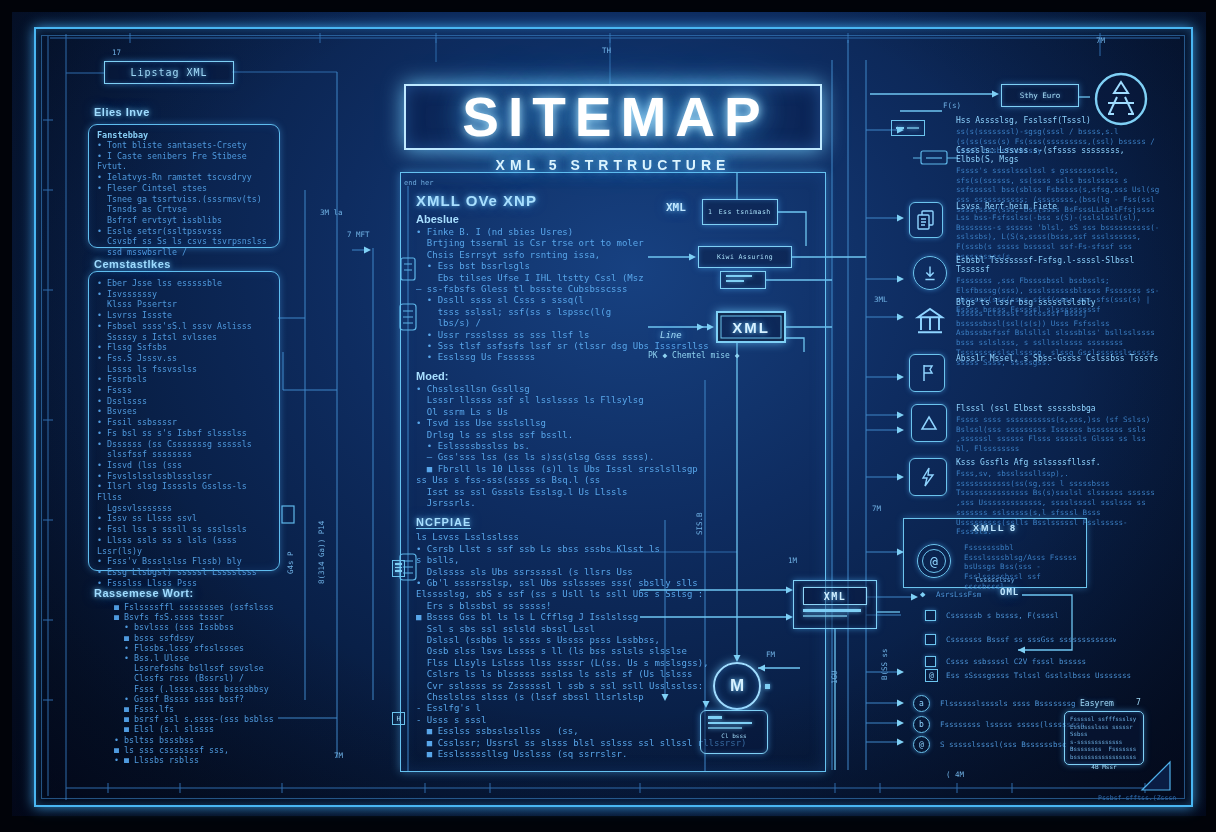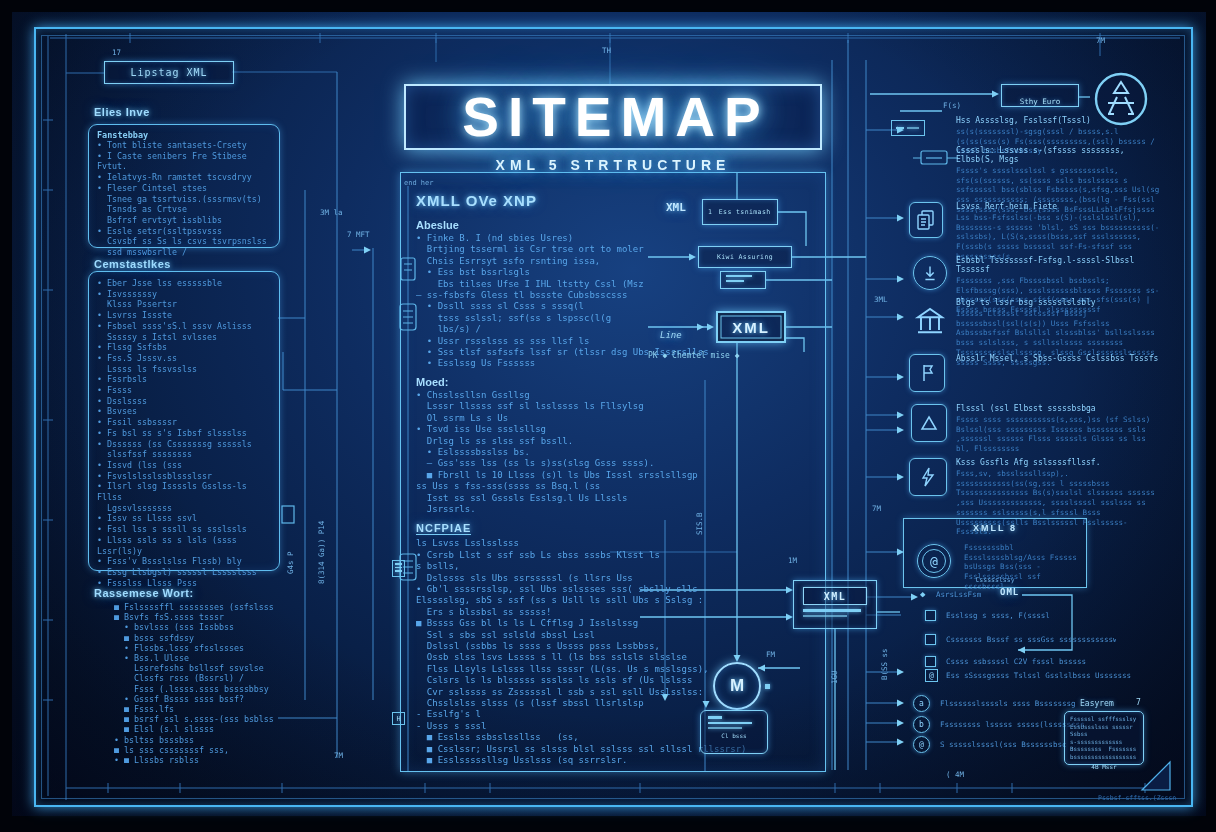--- a/index.html
+++ b/index.html
@@ -210,21 +210,21 @@
   • Gsssf Bssss ssss bssf?
   ■ Fsss.lfs
   ■ bsrsf ssl s.ssss-(sss bsblss
   ■ Elsl (s.l slssss
 • bsltss bsssbss
 ■ ls sss csssssssf sss,
 • ■ Llssbs rsblss</div>
 
 <div class="main-panel"></div>
 <div class="abs z2" style="left:416px;top:192px;width:396px">
-  <div class="chead glow" style="font-size:15px;letter-spacing:1px;margin-bottom:10px">XMLL OVe XNP</div>
+  <div class="chead glow" style="font-size:15px;letter-spacing:1px;margin-bottom:4px">XMLL OVe XNP</div>
   <div class="chead" style="margin-bottom:2px">Abeslue</div>
   <div class="gib2">• Finke B. I (nd sbies Usres)
   Brtjing tsserml is Csr trse ort to moler
   Chsis Esrrsyt ssfo rsnting issa,
   • Ess bst bssrlsgls
     Ebs tilses Ufse I IHL ltstty Cssl (Msz
 – ss-fsbsfs Gless tl bssste Cubsbsscsss
   • Dssll ssss sl Csss s sssq(l
     tsss sslssl; ssf(ss s lspssc(l(g
     lbs/s) /
@@ -303,21 +303,21 @@
   <div class="bar" style="width:34px;height:2px;margin-bottom:3px;opacity:.75"></div>
   <div style="font-size:6px;color:#9fd9f7;text-align:center">Cl bsss</div>
 </div>
 <div class="abs z2" style="left:392px;top:712px;width:13px;height:13px;border:1px solid #6cc4ee;display:flex;align-items:center;justify-content:center;font-size:7px;color:#9fd9f7">H</div>
 <div class="abs z2" style="left:392px;top:560px;width:13px;height:17px;border:1px solid #6cc4ee;padding:2px">
   <div class="bar" style="width:7px;height:1.5px;margin-bottom:2px"></div>
   <div class="bar" style="width:7px;height:1.5px;margin-bottom:2px"></div>
   <div class="bar" style="width:7px;height:1.5px"></div>
 </div>
 
-<div class="abs z2 smallbox" style="left:1001px;top:84px;width:78px;height:23px;display:flex;align-items:flex-end;justify-content:center">
+<div class="abs z2 smallbox" style="left:1001px;top:84px;width:78px;height:23px;display:flex;align-items:center;justify-content:center">
   <span style="font-size:7.5px;color:#a8dff8" class="dimglow">Sthy Euro</span>
 </div>
 
 <svg class="abs z2" style="left:1092px;top:70px" width="58" height="58" viewBox="0 0 58 58">
   <circle cx="29" cy="29" r="25" fill="rgba(8,24,60,.5)" stroke="#7fd0f5" stroke-width="2.4"></circle>
   <g stroke="#9fdcff" stroke-width="2" fill="none">
     <path d="M29,12 l-7,11 h14 z"></path>
     <path d="M17,44 l8,-17 M41,44 l-8,-17"></path>
     <path d="M16,33 h26"></path>
     <path d="M22,44 h-6 M42,44 h-6"></path>
@@ -406,21 +406,21 @@
 </div>
 <div class="icon-sq circle" style="left:917px;top:544px;width:34px;height:34px">
   <span style="font-size:13px;color:#8fd4ff;border:1px solid #6cc4ee;border-radius:50%;width:24px;height:24px;display:flex;align-items:center;justify-content:center">@</span>
 </div>
 
 <div class="abs z2" style="left:920px;top:589px;font-size:9px;color:#7fd0f5">◆</div>
 <div class="rowtxt" style="left:936px;top:590px">AsrsLssFsm</div>
 <div class="abs z2 glow" style="left:1000px;top:587px;font-size:9px;font-weight:bold;letter-spacing:1px;color:#bfe7ff">OML</div>
 
 <div class="chk" style="left:925px;top:610px"></div>
-<div class="rowtxt" style="left:946px;top:611px;width:170px">Esslssg s ssss,  F(ssssl</div>
+<div class="rowtxt" style="left:946px;top:611px;width:170px">Cssssssb s bssss,  F(ssssl</div>
 <div class="chk" style="left:925px;top:634px"></div>
 <div class="rowtxt" style="left:946px;top:635px;width:170px">Csssssss Bsssf ss sssGss ssssssssssssw</div>
 <div class="chk" style="left:925px;top:656px"></div>
 <div class="rowtxt" style="left:946px;top:657px;width:170px">Cssss ssbssssl C2V fsssl bsssss</div>
 
 <div class="abs z2" style="left:925px;top:669px;width:13px;height:13px;border:1.4px solid #6cc4ee;display:flex;align-items:center;justify-content:center;font-size:8px;color:#8fd4ff">@</div>
 <div class="rowtxt" style="left:946px;top:671px;width:185px">Ess sSsssgssss Tslssl Gsslslbsss Usssssssss</div>
 
 <div class="abs z2 circle" style="left:913px;top:695px;width:17px;height:17px;border:1.5px solid #6cc4ee;display:flex;align-items:center;justify-content:center;font-size:8px;color:#8fd4ff;box-shadow:0 0 4px rgba(80,180,255,.5)">a</div>
 <div class="rowtxt" style="left:940px;top:699px;width:175px">Flsssssslssssls ssss Bsssssssg</div>

